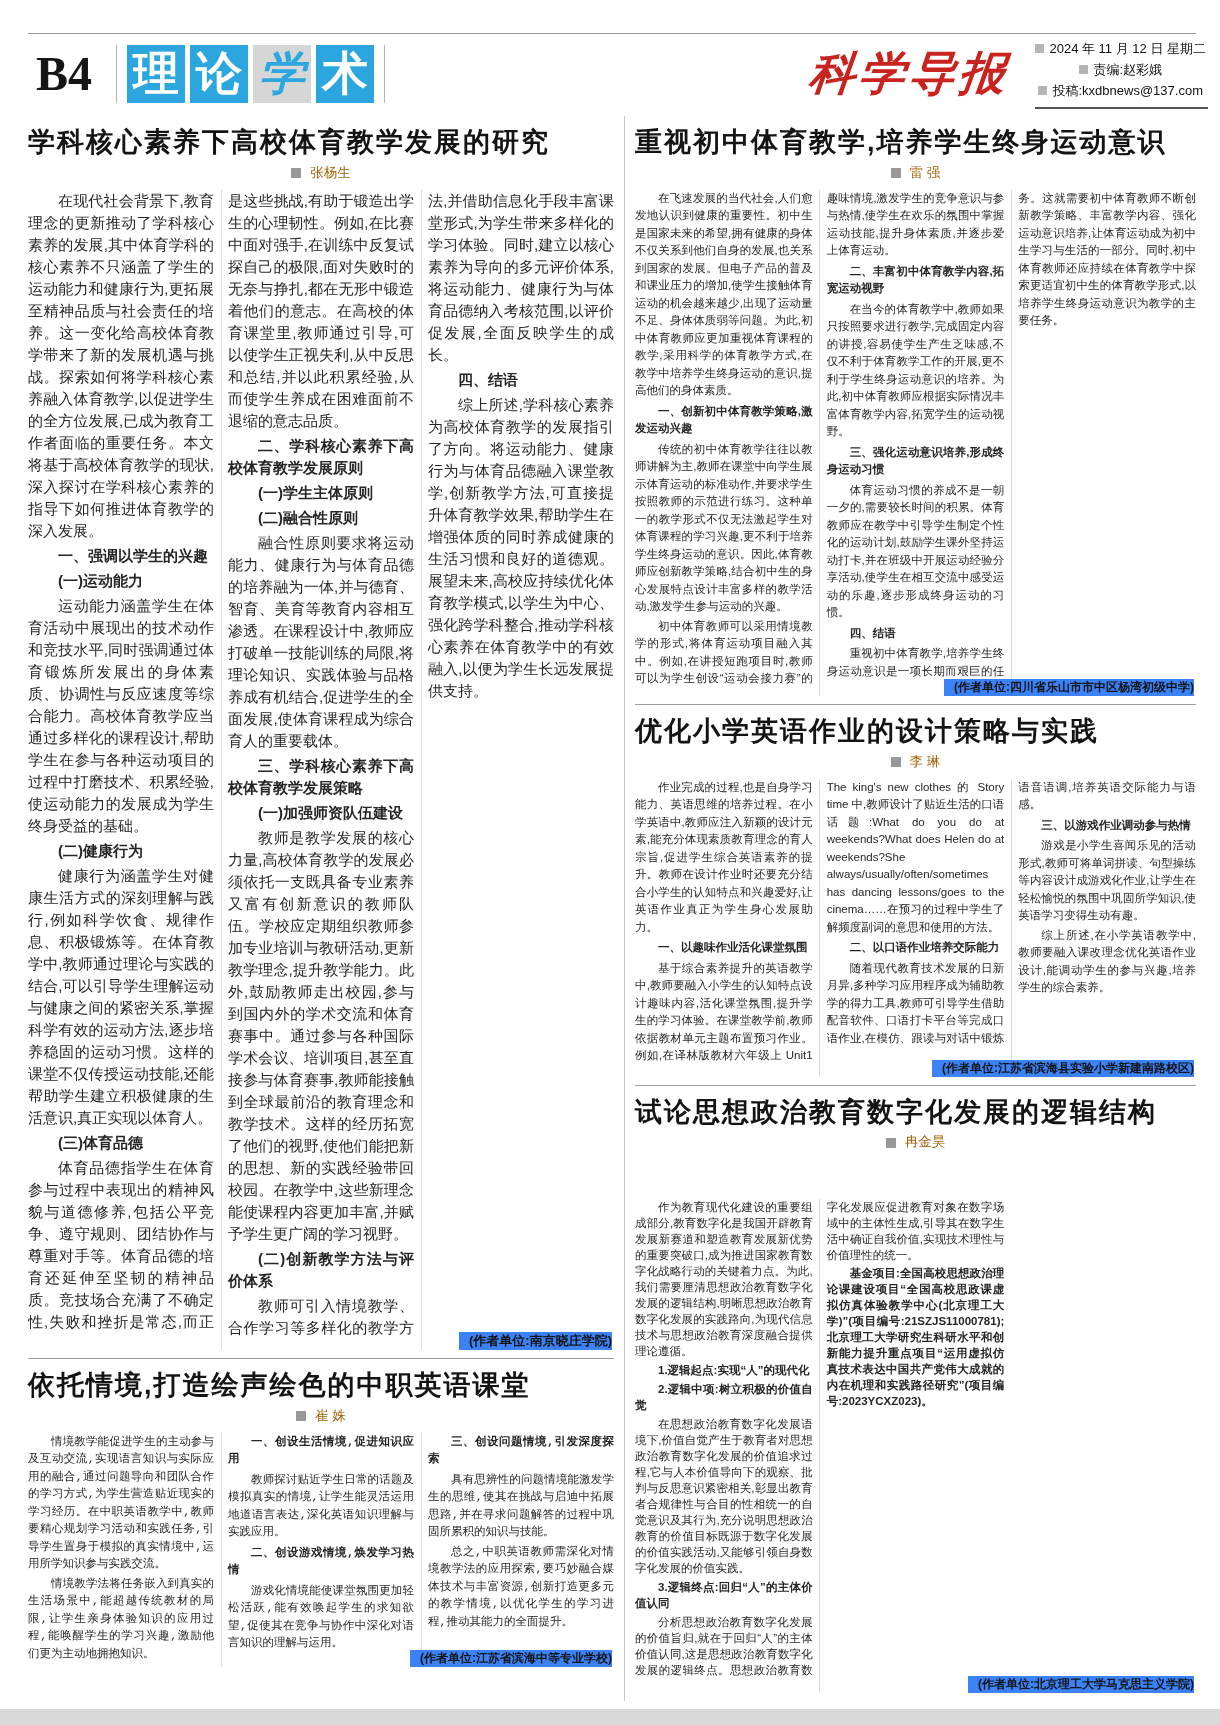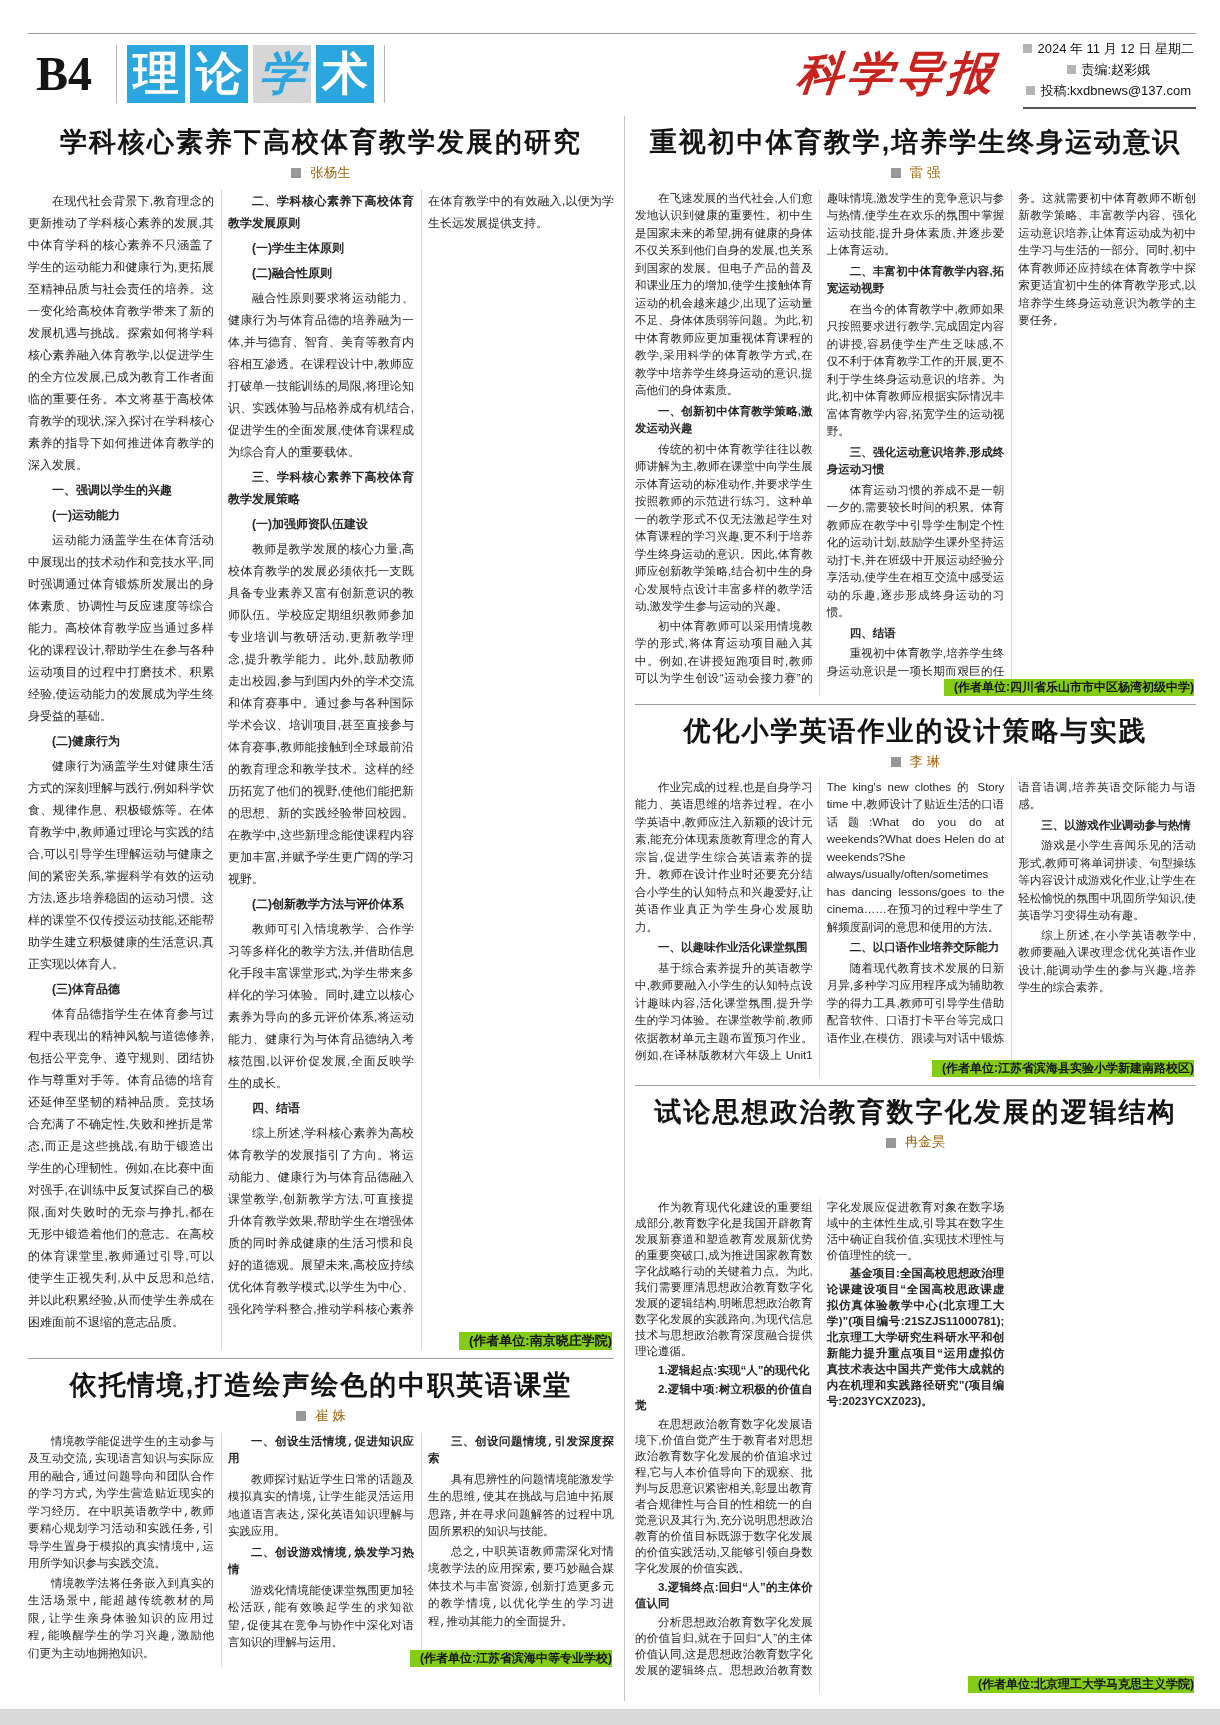--- a/index.html
+++ b/index.html
@@ -1,56 +1,56 @@
 <!DOCTYPE html>
 <html lang="zh"><head>
 <meta charset="utf-8">
 <style>
   html,body{margin:0;padding:0;background:#e9e9e9;}
   .page{position:relative;width:1220px;height:1725px;margin:0 auto;background:#ffffff;
         font-family:"Liberation Sans","DejaVu Sans",sans-serif;overflow:hidden;color:#222;}
   
   .topline{position:absolute;top:33px;left:28px;right:24px;height:1px;background:#9a9a9a;}
-  .header-row{position:absolute;top:42px;left:36px;right:24px;height:64px;
+  .header-row{position:absolute;top:42px;left:36px;right:12px;height:64px;
               display:flex;justify-content:space-between;align-items:center;}
   .header-left{display:flex;align-items:center;height:60px;}
   .edition{font-family:"Liberation Serif","DejaVu Serif",serif;font-size:48px;font-weight:bold;
            color:#151515;line-height:1;margin-right:14px;}
   .vline{width:1px;height:58px;background:#b5b5b5;margin:0 10px;}
   .logo{display:flex;gap:5px;}
   .logo-box{width:58px;height:58px;display:flex;align-items:center;justify-content:center;
             font-size:46px;font-weight:bold;color:#fff;background:#2ba6de;font-family:"Liberation Sans",sans-serif;}
   .logo-box.gray{background:#d6d6d6;color:#2ba6de;font-family:"DejaVu Serif",serif;font-style:italic;font-weight:bold;}
   .header-right{display:flex;align-items:center;gap:26px;}
   .masthead{font-family:"DejaVu Serif","Liberation Serif",serif;font-style:italic;font-weight:bold;
             font-size:46px;color:#c8231f;letter-spacing:4px;transform:skewX(-6deg);}
   .pubinfo{font-size:13px;line-height:1.6;color:#111;border-bottom:2px solid #555;padding:0 2px 5px 0;}
   .pubinfo .row{white-space:nowrap;text-align:center;}
   .pubinfo .sq{display:inline-block;width:9px;height:9px;background:#b5b5b5;margin-right:5px;}
   
   .main{position:absolute;top:116px;left:28px;right:24px;bottom:24px;display:flex;}
   .half-left{width:586px;flex:none;}
   .center-rule{width:1px;background:#c3c3c3;margin:0 10px;flex:none;}
   .half-right{flex:1;min-width:0;}
-  .article-title{font-size:27px;font-weight:bold;text-align:center;letter-spacing:2px;color:#141414;
+  .article-title{font-size:27px;font-weight:bold;text-align:left;letter-spacing:2px;color:#141414;
                  margin:10px 0 4px;line-height:1.25;}
   .byline{text-align:center;font-size:13.5px;color:#a16207;margin:2px 0 8px;}
   .byline .sq{display:inline-block;width:10px;height:10px;background:#989898;margin-right:9px;vertical-align:middle;}
   .body-wrap{position:relative;}
   .article-body{column-count:3;column-gap:14px;column-rule:1px solid #dcdcdc;column-fill:auto;
                 overflow:hidden;text-align:justify;color:#262626;}
-  #a1 .article-body{height:1160px;font-size:12px;line-height:22px;}
+  #a1 .article-body{height:1160px;font-size:15px;line-height:22px;}
   #a2 .article-body{height:506px;font-size:11.5px;line-height:17.5px;}
   #a3 .article-body{height:298px;font-size:11.5px;line-height:17.5px;}
   #a4 .article-body{height:494px;font-size:11.5px;line-height:16px;margin-top:48px;}
   #a5 .article-body{height:234px;font-size:11.5px;line-height:17.5px;font-family:Liberation Mono, monospace;}
   .article-body p{margin:0 0 2px;text-indent:2em;}
   .article-body p.h{font-weight:bold;margin:3px 0;}
   .article-body p.fund{font-weight:600;}
-  .sig{position:absolute;right:2px;bottom:0;background:#84cc16;font-weight:bold;padding-left:10px;
+  .sig{position:absolute;right:2px;bottom:0;background:#3b82f6;font-weight:bold;padding-left:10px;
        font-size:12px;color:#141414;}
   #a1 .sig{font-size:13px;}
   .article-divider{border:0;border-top:1px solid #9c9c9c;margin:8px 0 2px;}
   .footer-band{position:absolute;left:0;right:0;bottom:0;height:16px;background:#d9d9d9;}
 </style>
 </head>
 <body>
 
 <div class="page">
 

